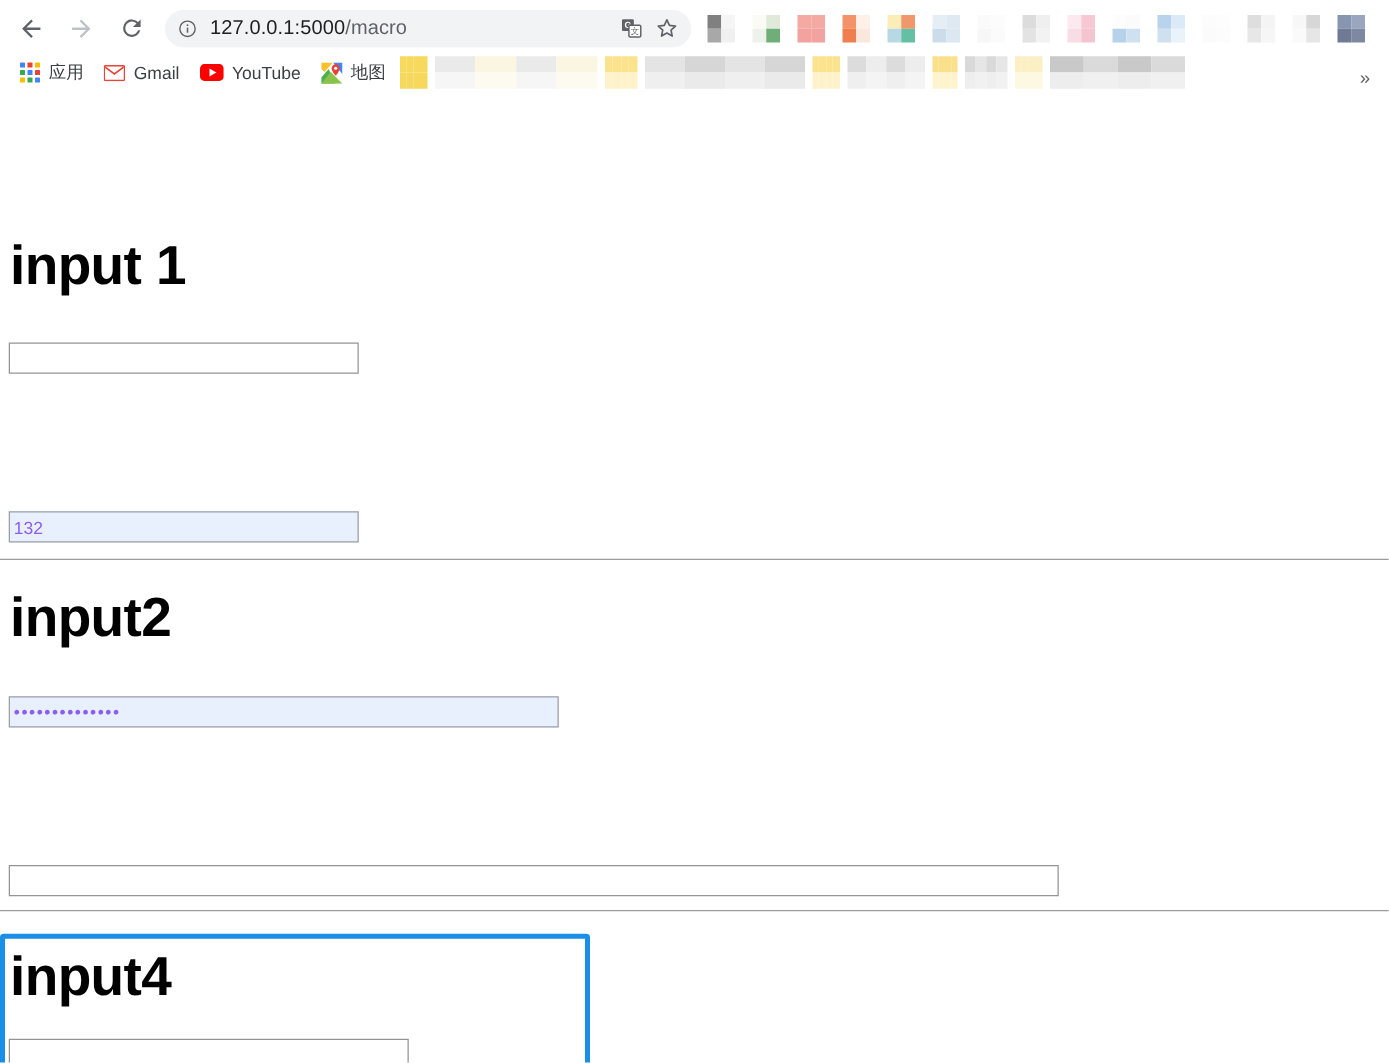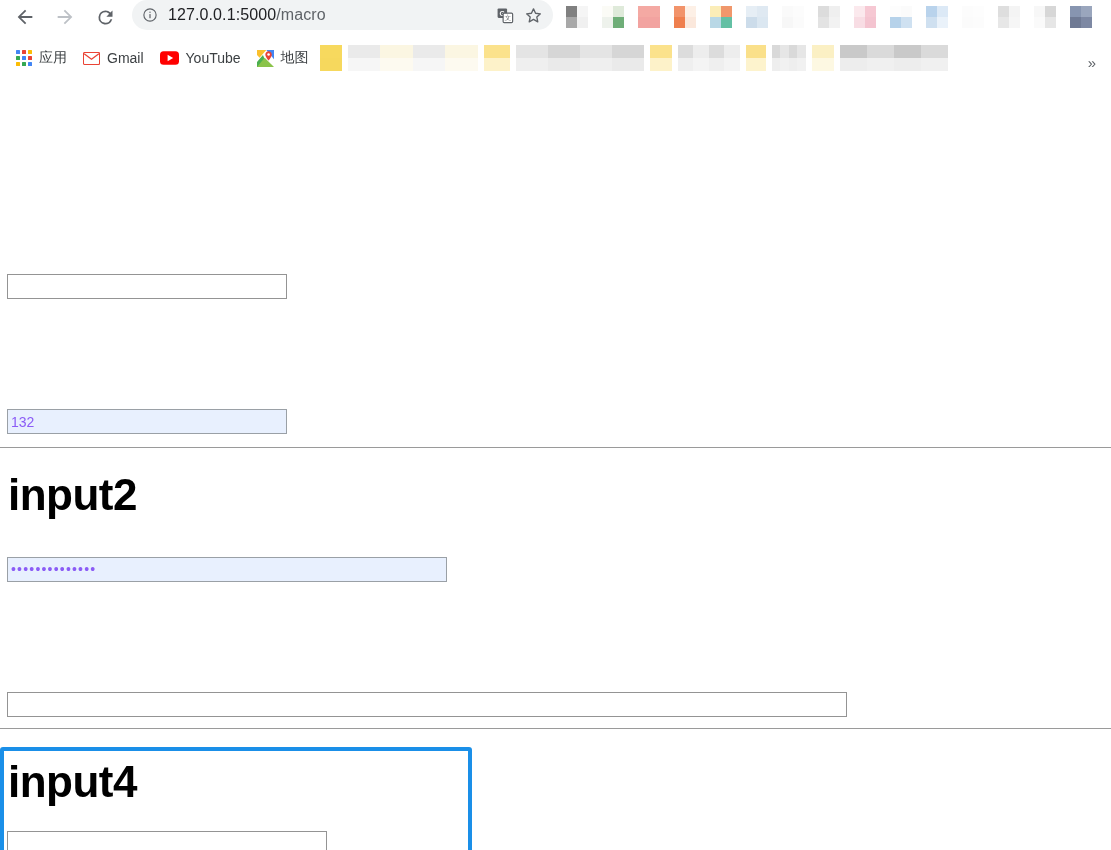--- a/index.html
+++ b/index.html
@@ -13,21 +13,21 @@
 
   
   .browser-chrome {
     width: 1111px;
     background: #ffffff;
     user-select: none;
   }
   .toolbar {
     height: 45px;
     display: flex;
-    align-items: flex-start;
+    align-items: center;
     padding: 0 6px 0 8px;
     position: relative;
   }
   .nav-btn {
     width: 34px; height: 34px;
     display: flex; align-items: center; justify-content: center;
     border-radius: 50%;
     flex: 0 0 auto;
   }
   .nav-btn svg { display: block; }
@@ -537,20 +537,21 @@
       </div>
 
     <div class="overflow-btn">»</div>
   </div>
 
   <div class="chrome-bottom-line"></div>
 </div>
 
 <div class="page">
 
+  <h1 class="ttl abs" style="left:0;top:110px;">input 1</h1>
   <input class="field abs" type="text" style="left: 7px; top: 194px; width: 280px;" value="">
 
   <input class="field autofill abs" type="text" style="left: 7px; top: 329px; width: 280px;" value="132">
 
   <hr class="rule abs" style="left:0;top:367px;width:1111px;">
 
   <h1 class="ttl abs" style="left:0;top:392px;">input2</h1>
   <div class="field autofill abs" style="left:7px;top:477px;width:440px;">
     <span class="dots">••••••••••••••</span>
   </div>

